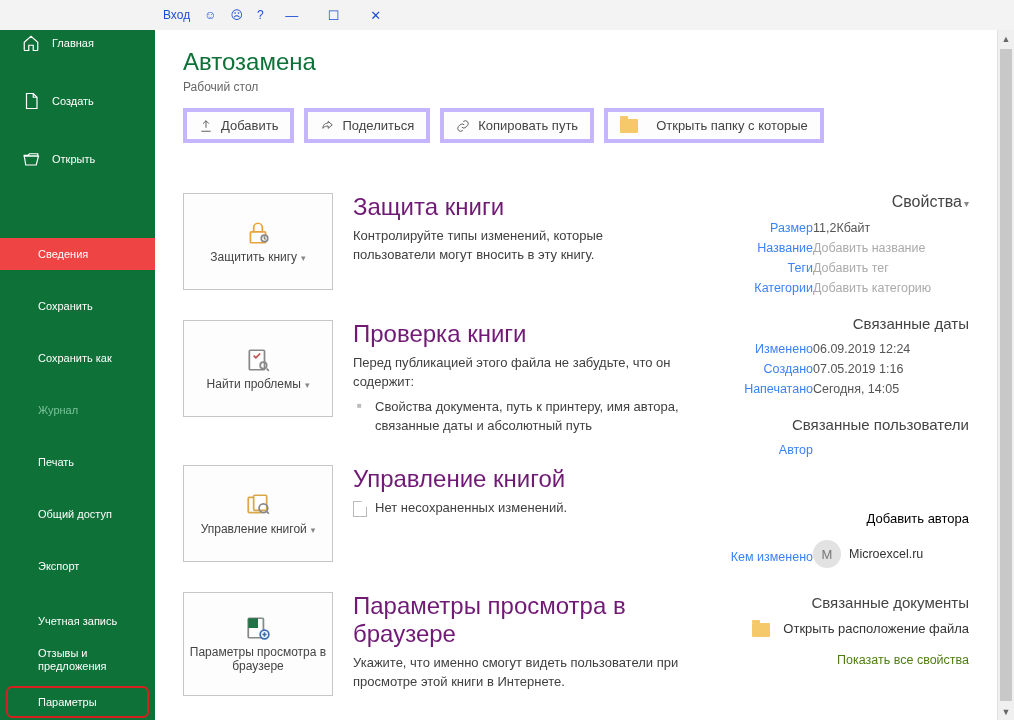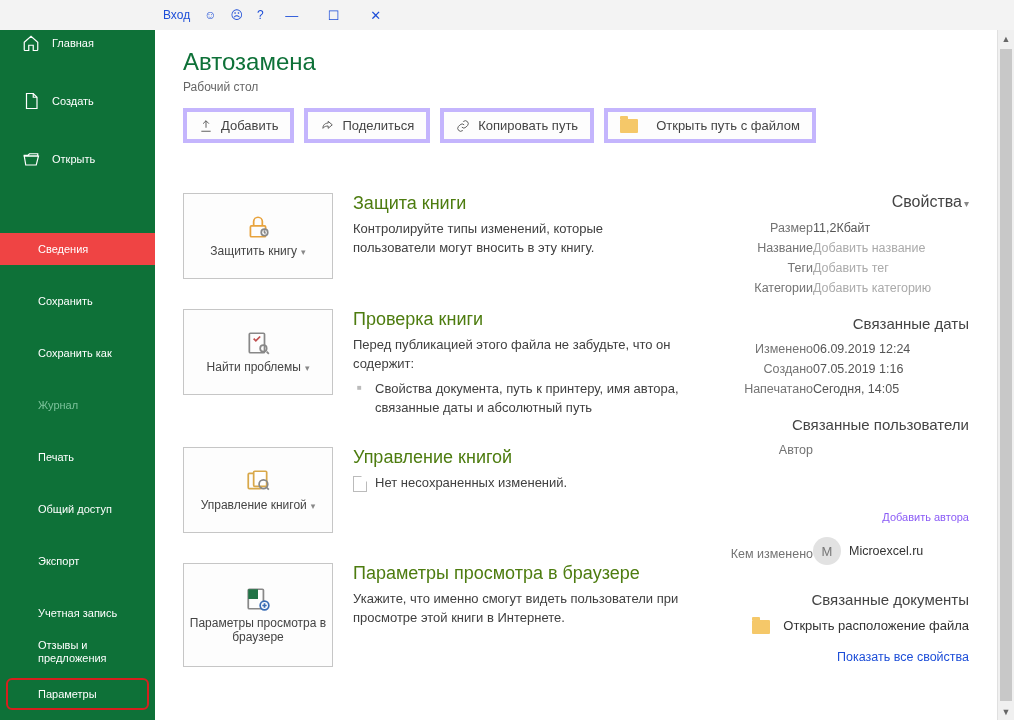--- a/index.html
+++ b/index.html
@@ -13,21 +13,21 @@
 .titlebar .right span { cursor: default; color: #1d4ed8; }
 .titlebar .winbtn { width: 28px; text-align: center; font-size: 13px; }
 
 
 .app { flex: 1; display: flex; min-height: 0; }
 .sidebar { width: 155px; background: #0e7138; color: #fff; display: flex; flex-direction: column; font-size: 11px; padding-top: 0px; gap: 20px; }
 .sidebar .item { padding: 10px 20px 10px 22px; display: flex; align-items: center; gap: 12px; cursor: pointer; }
 .sidebar .item.indent { padding-left: 38px; }
 .sidebar .item.selected { background: #ef4444; }
 .sidebar .item.disabled { color: #7bc29a; }
-.sidebar .bottom { margin-top: auto; padding-bottom: 8px; }
+.sidebar .bottom { margin-top: auto; padding-bottom: 0; }
 .sidebar .highlight { border: 2px solid #d6201e; border-radius: 6px; margin: 2px 6px; padding: 8px 14px 8px 30px; }
 .sidebar svg { width: 18px; height: 18px; flex-shrink: 0; }
 
 .content-wrap { flex: 1; display: flex; min-width: 0; }
 .content { flex: 1; padding: 18px 28px 20px 28px; overflow: hidden; color: #333; }
 .scrollbar { width: 17px; background: #f0f0f0; border-left: 1px solid #e0e0e0; display: flex; flex-direction: column; align-items: center; }
 .scrollbar .arrow { height: 17px; font-size: 9px; color: #666; display:flex;align-items:center;justify-content:center; width:100%; }
 .scrollbar .thumb { width: 12px; flex: 1; background: #c8c8c8; margin: 2px 0; }
 
 .page-title { color: #0e7138; font-size: 24px; font-weight: 400; margin-bottom: 4px; }
@@ -35,47 +35,47 @@
 
 .action-row { display: flex; gap: 10px; margin-bottom: 50px; flex-wrap: wrap; }
 .action-btn { border: 4px solid #c4b5fd; background: #fdfdfd; padding: 6px 12px; font-size: 13px; color: #444; display: flex; align-items: center; gap: 8px; cursor: pointer; }
 .action-btn svg { width: 14px; height: 14px; }
 
 .main-cols { display: flex; gap: 36px; }
 .left-col { width: 500px; }
 .right-col { flex: 1; font-size: 13px; text-align: right; }
 
 .section { display: flex; gap: 20px; margin-bottom: 30px; }
-.tile { width: 150px; height: 86px; border: 1px solid #c6c6c6; background: #fdfdfd; display: flex; flex-direction: column; align-items: center; justify-content: center; gap: 4px; font-size: 12px; color: #444; text-align: center; cursor: pointer; padding: 4px; }
+.tile { width: 150px; height: 97px; border: 1px solid #c6c6c6; background: #fdfdfd; display: flex; flex-direction: column; align-items: center; justify-content: center; gap: 4px; font-size: 12px; color: #444; text-align: center; cursor: pointer; padding: 4px; }
 .tile svg { width: 30px; height: 26px; }
 .tile .caret { font-size: 9px; color: #888; margin-left: 4px; }
 .tile.tall { height: 104px; }
 
 .sect-body { flex: 1; }
-.sect-title { font-size: 18px; color: #4d7c0f; margin-bottom: 6px; font-weight: 400; }
+.sect-title { font-size: 24px; color: #701a75; margin-bottom: 6px; font-weight: 400; }
 .sect-text { font-size: 13px; color: #404040; line-height: 1.45; }
 .sect-text ul { list-style: none; margin-top: 6px; }
 .sect-text ul li { position: relative; padding-left: 22px; }
 .sect-text ul li:before { content: "■"; position: absolute; left: 4px; top: 2px; color: #bbb; font-size: 8px; }
 .sect-text .docicon { display:inline-block; width:14px; height:16px; border:1px solid #bbb; vertical-align:middle; margin-right:8px; position:relative; }
 .sect-text .docicon:after{content:"";position:absolute;right:-1px;top:-1px;border:3px solid transparent;border-top-color:#fff;border-right-color:#fff;}
 
 .props-head { font-size: 16px; color: #444; margin-bottom: 10px; }
 .props-head .caret { font-size: 10px; color: #888; margin-left: 2px; }
 .prop-row { display: flex; margin-bottom: 6px; font-size: 12.5px; }
-.prop-row .k { width: 94px; color: #737373; }
+.prop-row .k { width: 94px; color: #3b82f6; }
 .prop-row .v { color: #555; }
 .prop-row .v.ph { color: #aaa; }
 .sub-head { font-size: 15px; color: #444; margin: 20px 0 10px 0; }
-.link { color: #1d4ed8; font-size: 12.5px; cursor: pointer; }
+.link { color: #4d7c0f; font-size: 12.5px; cursor: pointer; }
 .avatar-row { display:flex; align-items:center; gap:8px; margin-bottom:6px; }
 .avatar { width:28px; height:28px; border-radius:50%; background:#e2e2e2; color:#777; display:flex; align-items:center; justify-content:center; font-size:13px; }
 .author-block { margin-left: 94px; }
 .author-block .placeholder-area { width: 120px; height: 44px; background:#fff; margin-bottom:4px; }
-.author-block .add { color:#8b5cf6; font-size:11px; }
+.author-block .add { color:#000000; font-size:13px; }
 .folder-ic { width:18px; height:14px; background:#f5c869; display:inline-block; vertical-align:middle; margin-right:10px; border-radius:1px; position:relative; }
 .folder-ic:before{content:"";position:absolute;top:-3px;left:0;width:8px;height:3px;background:#f5c869;border-radius:1px 1px 0 0;}
 </style>
 </head>
 <body>
 
 <div class="titlebar">
   <div class="spacer-left"></div>
   <div class="right">
     <span>Вход</span>
@@ -163,21 +163,21 @@
           <span>Поделиться</span>
         </div>
         <div class="action-btn">
           <svg viewBox="0 0 24 24" fill="none" stroke="#555" stroke-width="1.6">
               <path d="M10 14a5 5 0 0 0 7 0l3-3a5 5 0 0 0-7-7l-1 1M14 10a5 5 0 0 0-7 0l-3 3a5 5 0 0 0 7 7l1-1"></path>
             </svg>
           <span>Копировать путь</span>
         </div>
         <div class="action-btn">
           <span class="folder-ic"></span>
-          <span>Открыть путь с файлом</span>
+          <span>Открыть папку с которые</span>
         </div>
       </div>
 
       <div class="main-cols">
         <div class="left-col">
 
           <div class="section">
             <div class="tile">
               <svg viewBox="0 0 24 24" fill="none" stroke="#e8a33d" stroke-width="1.6">
                   <rect x="5" y="11" width="14" height="10" rx="1"></rect>

